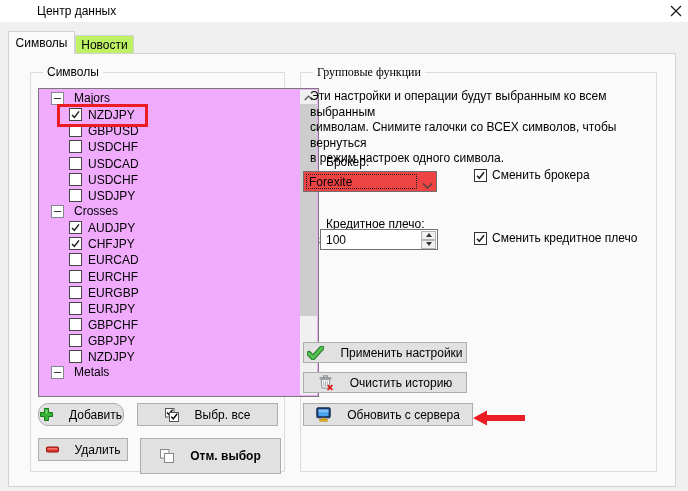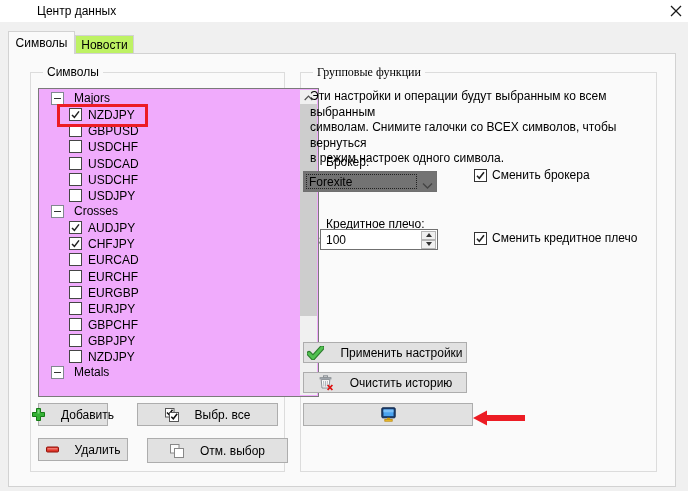--- a/index.html
+++ b/index.html
@@ -39,36 +39,36 @@
 
   
   .vscroll { position:absolute; right:1px; top:1px; bottom:1px; width:17px; background:#f0f0f0; }
   .sb-btn { position:absolute; left:0; width:17px; height:15px; display:flex; align-items:center; justify-content:center; background:#f0f0f0; }
   .sb-up { top:0; } .sb-down { bottom:0; }
   .sb-thumb { position:absolute; left:0; top:14px; width:17px; height:212px; background:#cdcdcd; }
 
   
   .btn { position:absolute; background:#e1e1e1; border:1px solid #adadad; display:flex; align-items:center; justify-content:center; gap:16px; font-size:12px; z-index:6; cursor:default; }
   .btn svg { flex:0 0 auto; }
-  .btn-add { left:38px; top:403px; width:70px; height:23px; }
+  .btn-add { left:38px; top:403px; width:86px; height:23px;border-radius:10px; }
   .btn-selectall { left:137px; top:403px; width:141px; height:23px; }
   .btn-del { left:38px; top:438px; width:90px; height:23px; }
-  .btn-deselect { left:147px; top:438px; width:141px; height:25px; }
+  .btn-deselect { left:140px; top:438px; width:141px; height:36px;font-weight:bold; }
   .btn-apply { left:303px; top:342px; width:164px; height:21px; }
   .btn-clear { left:303px; top:372px; width:164px; height:21px; }
   .btn-update { left:303px; top:403px; width:170px; height:23px; }
 
   
   .desc { position:absolute; left:310px; top:89px; width:348px; line-height:15.5px; z-index:5; }
   .lbl { position:absolute; z-index:5; line-height:13px;margin-left:16px; }
   .broker-label { left:310px; top:156px; }
   .lev-label { left:310px; top:218px; }
   .lev-prefix { left:303px; top:235px; }
 
-  .combo { position:absolute; left:303px; top:171px; width:134px; height:21px; background:#737373; border:1px solid #707070; z-index:5; }
+  .combo { position:absolute; left:303px; top:171px; width:134px; height:21px; background:#ef4444; border:1px solid #707070; z-index:5; }
   .combo .focus-rect { position:absolute; left:2px; top:2px; right:19px; bottom:2px; border:1px dotted #212121; }
   .combo .value { position:absolute; left:5px; top:3px; }
   .combo .chev { position:absolute; right:3px; top:7px; }
 
   .spin { position:absolute; left:320px; top:229px; width:118px; height:21px; background:#fff; border:1px solid #707070; z-index:5; }
   .spin .value { position:absolute; left:5px; top:3px; }
   .spin-up,.spin-down { position:absolute; right:1px; width:15px; height:9px; background:#f0f0f0; border:1px solid #b5b5b5; display:flex; align-items:center; justify-content:center; }
   .spin-up { top:0.5px; } .spin-down { bottom:0.5px; }
   .tri-up { width:0; height:0; border-left:3.5px solid transparent; border-right:3.5px solid transparent; border-bottom:4px solid #333; }
   .tri-down { width:0; height:0; border-left:3.5px solid transparent; border-right:3.5px solid transparent; border-top:4px solid #333; }
@@ -314,19 +314,20 @@
   </div>
 
   <div class="btn btn-update">
     <svg width="15" height="15" viewBox="0 0 15 15">
       <rect x="0.8" y="0.8" width="13.4" height="10" rx="1" fill="#1b3d6e" stroke="#122a4d"></rect>
       <rect x="2.5" y="2.5" width="10" height="6.6" fill="#4aa3f0"></rect>
       <rect x="2.5" y="2.5" width="10" height="2.8" fill="#7cc0f7"></rect>
       <rect x="6" y="10.8" width="3" height="1.6" fill="#d9a50a"></rect>
       <rect x="3.8" y="12.4" width="7.4" height="1.8" fill="#f2c12e" stroke="#b8860b" stroke-width="0.8"></rect>
     </svg>
+    <span>Обновить с сервера</span>
   </div>
 
   <svg class="arrow-annot annot-fill" width="52" height="16" viewBox="0 0 52 16">
     <polygon points="0,8 14,0.5 14,5 52,5 52,11 14,11 14,15.5" fill="#ec1c24"></polygon>
   </svg>
 
 </div>
 
 </body></html>

